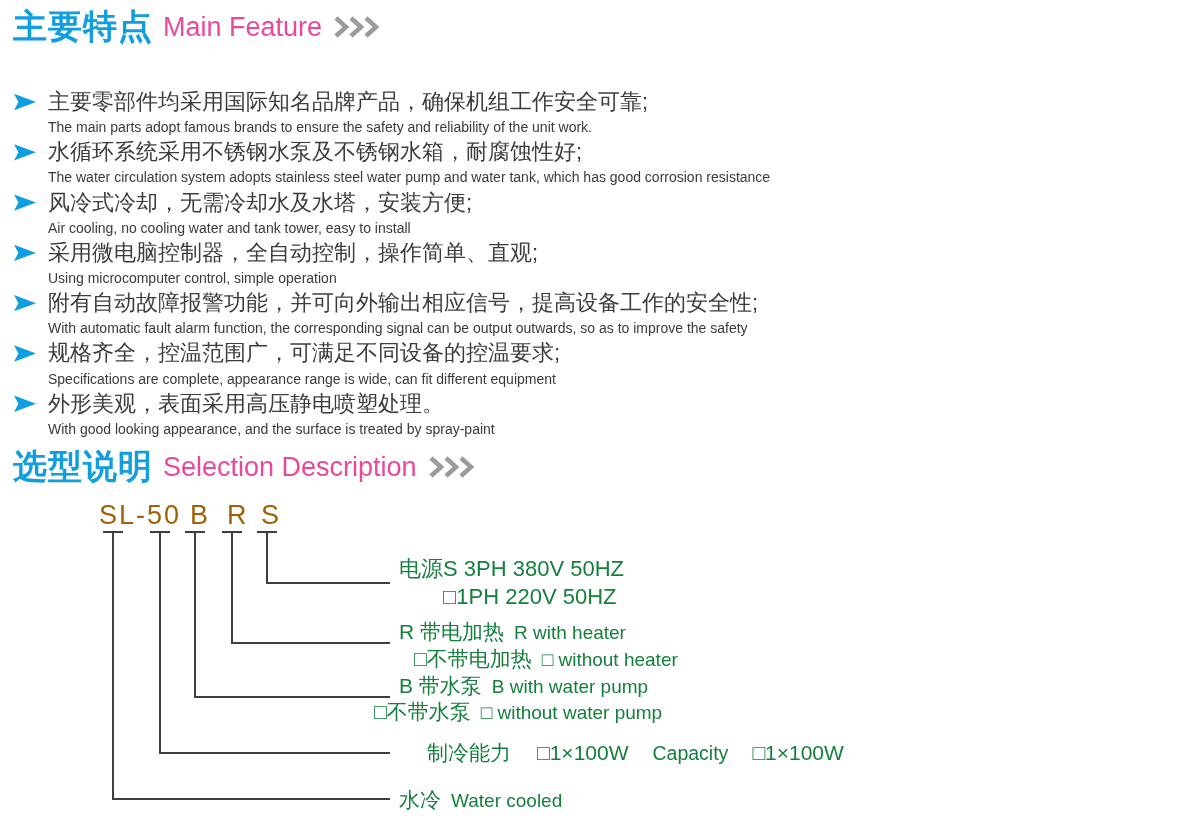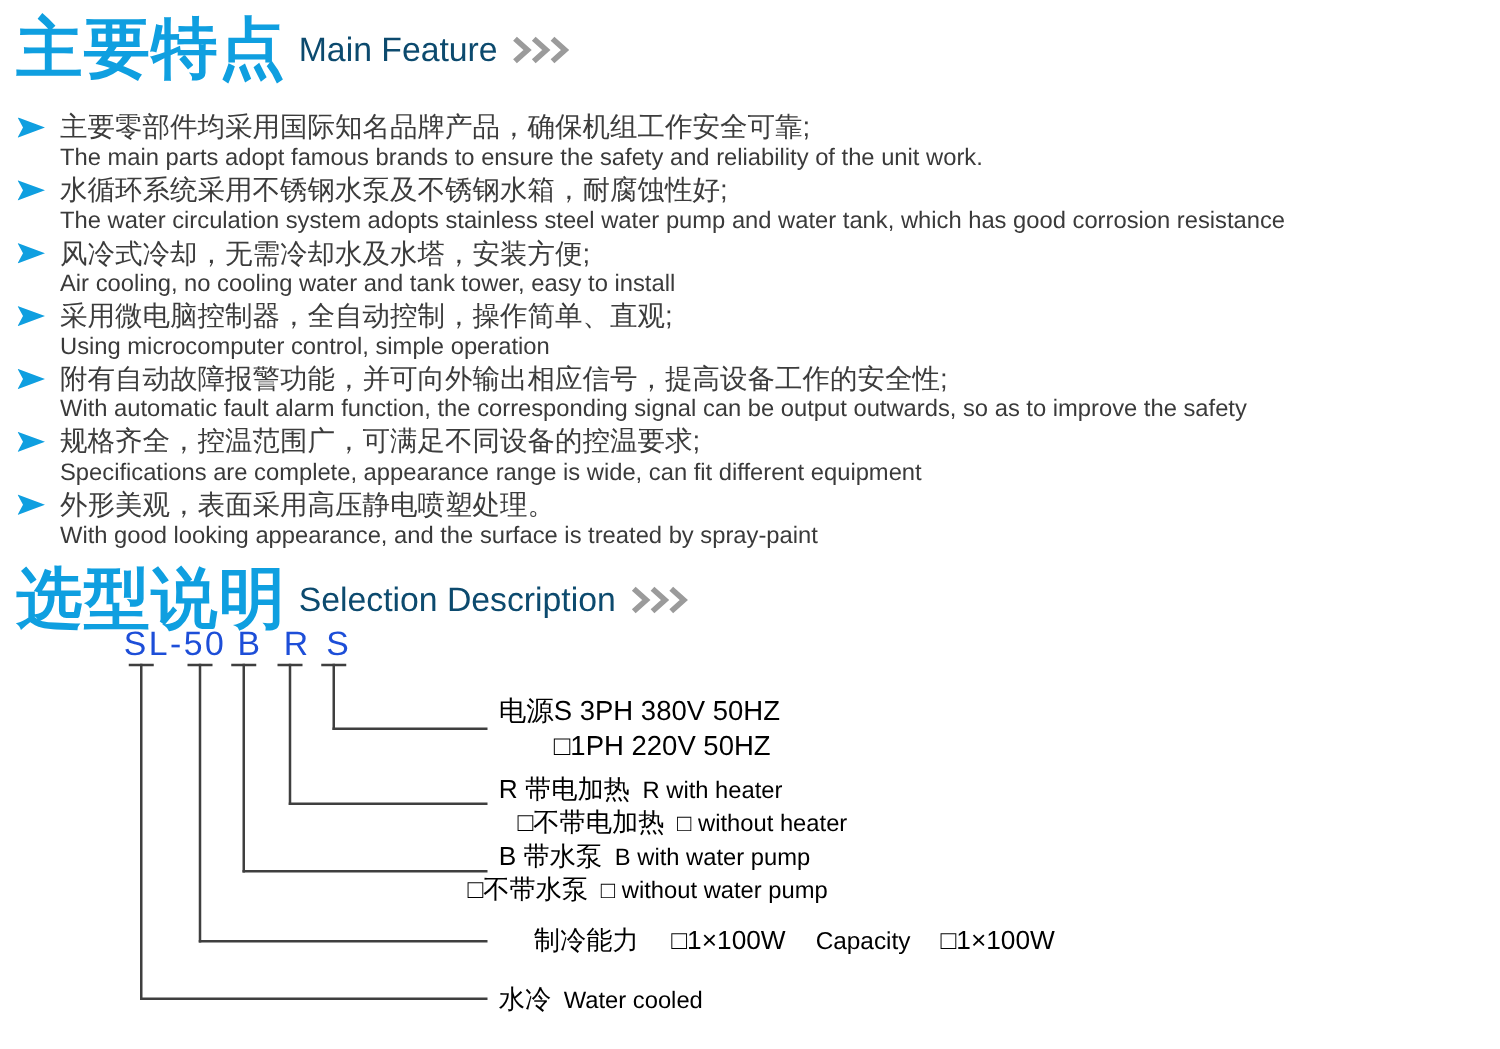--- a/index.html
+++ b/index.html
@@ -5,40 +5,40 @@
   html,body{margin:0;padding:0;}
   body{
     width:1200px;height:839px;background:#ffffff;
     font-family:"Liberation Sans","DejaVu Sans",sans-serif;
     color:#3c3c3c;position:relative;overflow:hidden;
   }
   .page{position:absolute;inset:0;}
 
   
   .sec-header{position:absolute;display:flex;align-items:center;white-space:nowrap;}
-  .title-cn{font-size:53px;font-weight:bold;color:#0f9fe0;letter-spacing:1px;}
-  .title-en{font-size:27px;color:#0c4a6e;margin-left:10px;}
+  .title-cn{font-size:34px;font-weight:bold;color:#0f9fe0;letter-spacing:1px;}
+  .title-en{font-size:27px;color:#ec4899;margin-left:10px;}
   .chevrons{margin-left:10px;display:inline-flex;align-items:center;}
 
   
   .features{position:absolute;left:14px;top:60px;width:1180px;margin-top:29px;}
   .feature{}
   .f-cn{height:26px;display:flex;align-items:center;font-size:22px;}
-  .f-en{height:24.3px;display:flex;align-items:center;font-size:19px;padding-left:34px;color:#3a3a3a;}
+  .f-en{height:24.3px;display:flex;align-items:center;font-size:14px;padding-left:34px;color:#3a3a3a;}
   .arrow{width:22px;height:17px;background:#0f9fe0;margin-right:12px;flex:none;
          clip-path:polygon(0 2%,100% 50%,0 98%,20% 50%);}
 
   
-  .code-part{position:absolute;font-size:27px;color:#1d4ed8;top:500px;white-space:nowrap;}
+  .code-part{position:absolute;font-size:27px;color:#a16207;top:500px;white-space:nowrap;}
   .tcap,.vline,.hline{position:absolute;background:#3f3f3f;}
   .tcap{width:20px;height:2px;top:531px;}
   .vline{width:2px;top:531px;}
   .hline{height:2px;}
 
-  .label{position:absolute;font-size:21px;line-height:24px;white-space:nowrap;color:#000000;}
+  .label{position:absolute;font-size:21px;line-height:24px;white-space:nowrap;color:#15803d;}
   .label .en{font-size:19px;margin-left:10px;}
   .gap1{margin-left:26px;}
   .gap2{margin-left:24px;font-size:19.5px;}
   .gap3{margin-left:24px;}
 </style>
 </head>
 <body>
 
 <div class="page">
 

